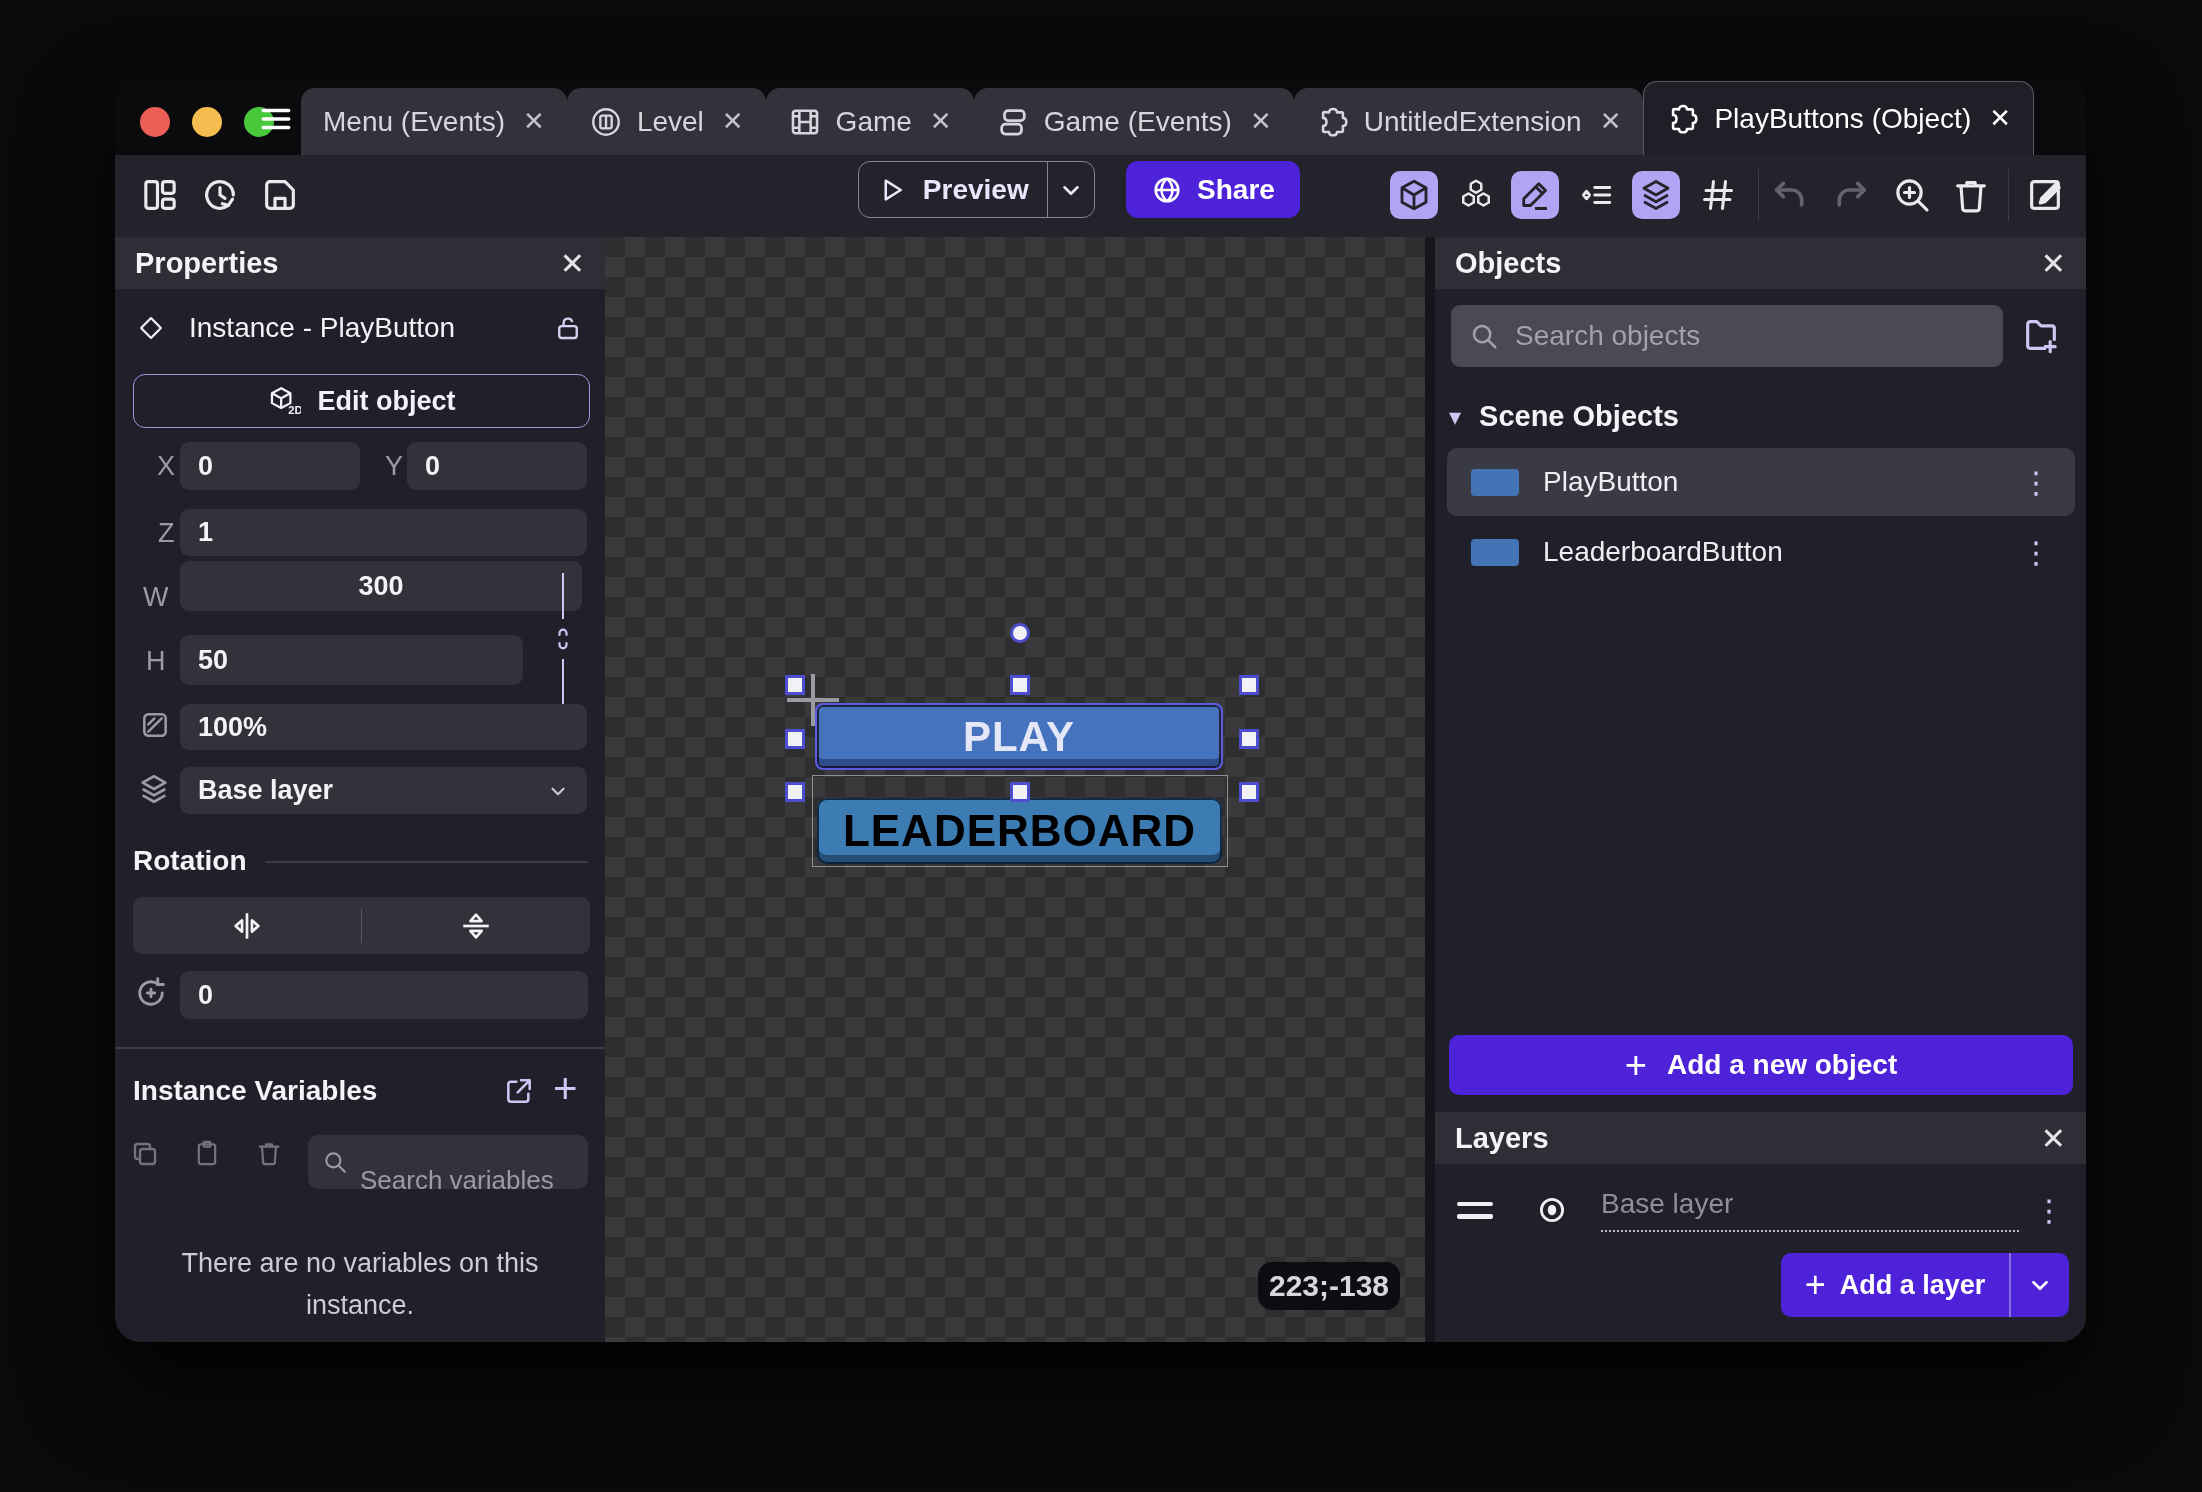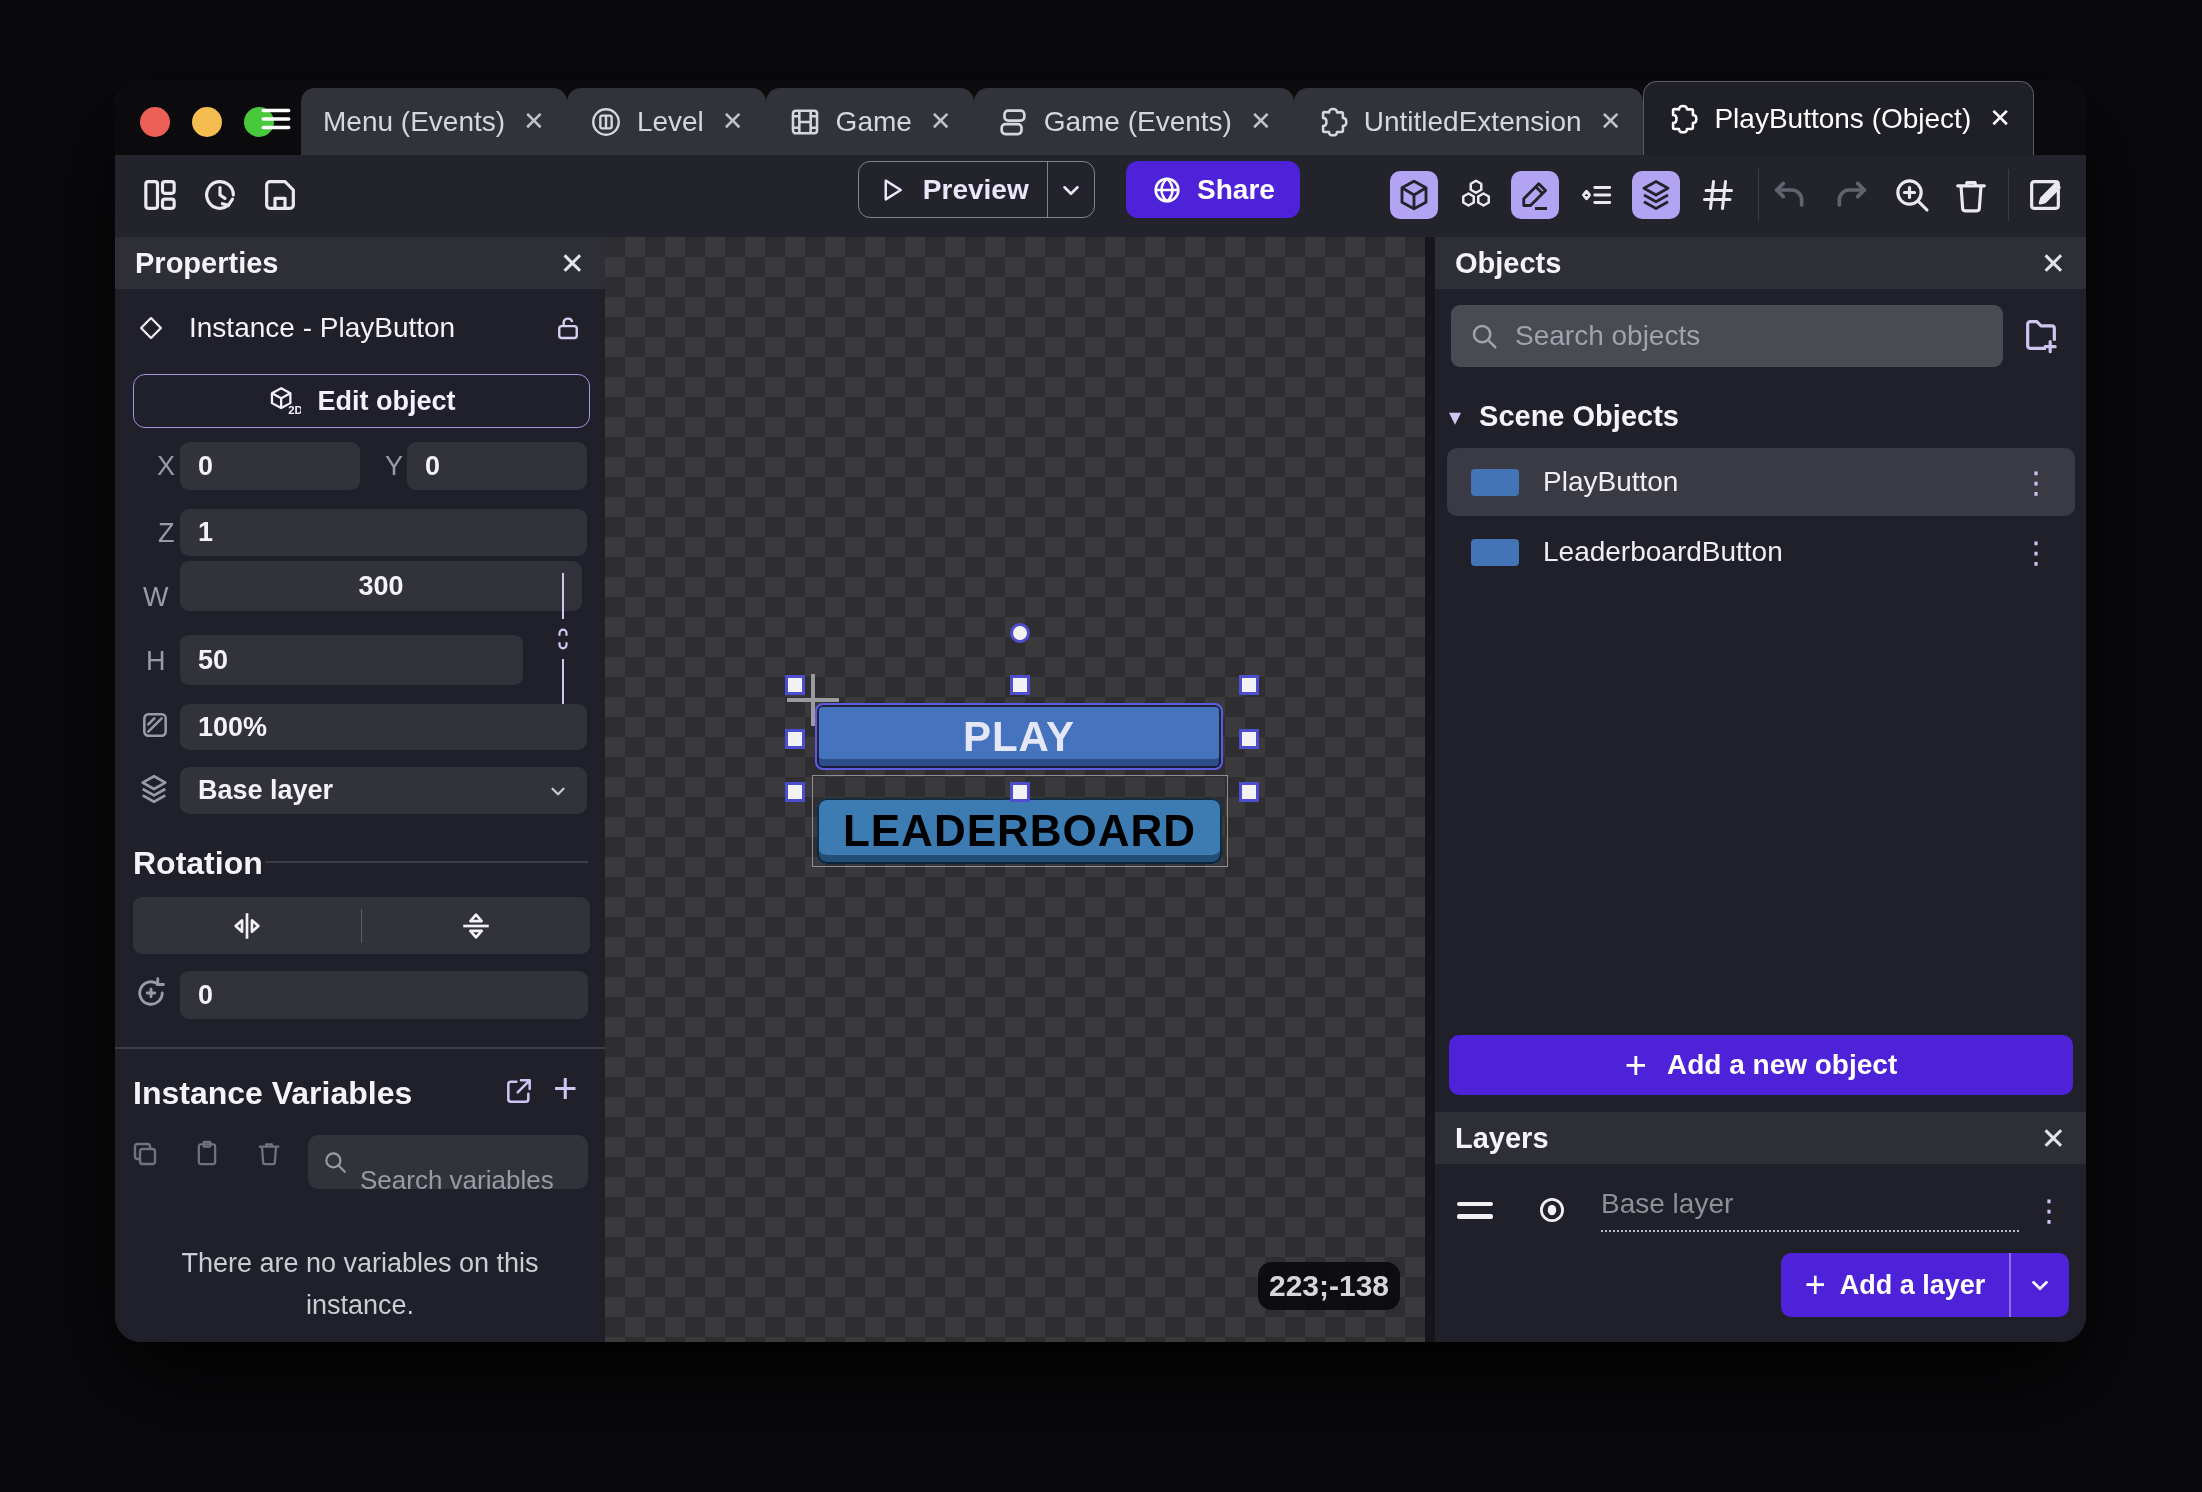--- a/index.html
+++ b/index.html
@@ -74,21 +74,21 @@
   .inst-row .lock { margin-left:auto; width:30px; height:30px; color:#d8d0f3; }
   .edit-btn { left:18px; top:137px; width:457px; height:54px; border:1.5px solid #a195dc; border-radius:12px;
               display:flex; align-items:center; justify-content:center; gap:16px; color:#f4f1fd;
               font-size:27px; font-weight:bold; }
   .edit-btn svg { width:34px; height:34px; }
   .flipbar { left:18px; top:660px; width:457px; height:57px; background:#32323b; border-radius:9px;
              display:flex; align-items:center; }
   .flipbar .half { flex:1; display:flex; justify-content:center; color:#f2f2f7; }
   .flipbar .bar { width:1.5px; height:34px; background:#5b5b66; }
   .flipbar svg { width:34px; height:34px; }
-  .sec-title { font-size:32px; font-weight:bold; color:#f4f4f8; }
+  .sec-title { font-size:28px; font-weight:bold; color:#f4f4f8; }
   .hline { position:absolute; height:1.5px; background:#3c3c46; }
   .ghost-ic { color:#73737d; }
   .lav { color:#cfc5f3; }
   .search-box { background:#32323b; border-radius:10px; display:flex; align-items:center; gap:12px; padding:0 14px; }
   .search-box input { background:transparent; border:none; outline:none; color:#f2f2f7;
                       font-size:26px; width:100%; font-family:"Liberation Sans",sans-serif;margin-top:36px; }
   .search-box input::placeholder { color:#9b9ba6; }
   .search-box svg { width:26px; height:26px; color:#9b9ba6; flex:0 0 auto; }
   .empty-txt { left:0; top:1005px; width:100%; text-align:center; color:#ccccd4; font-size:27px; line-height:42px; }
 

